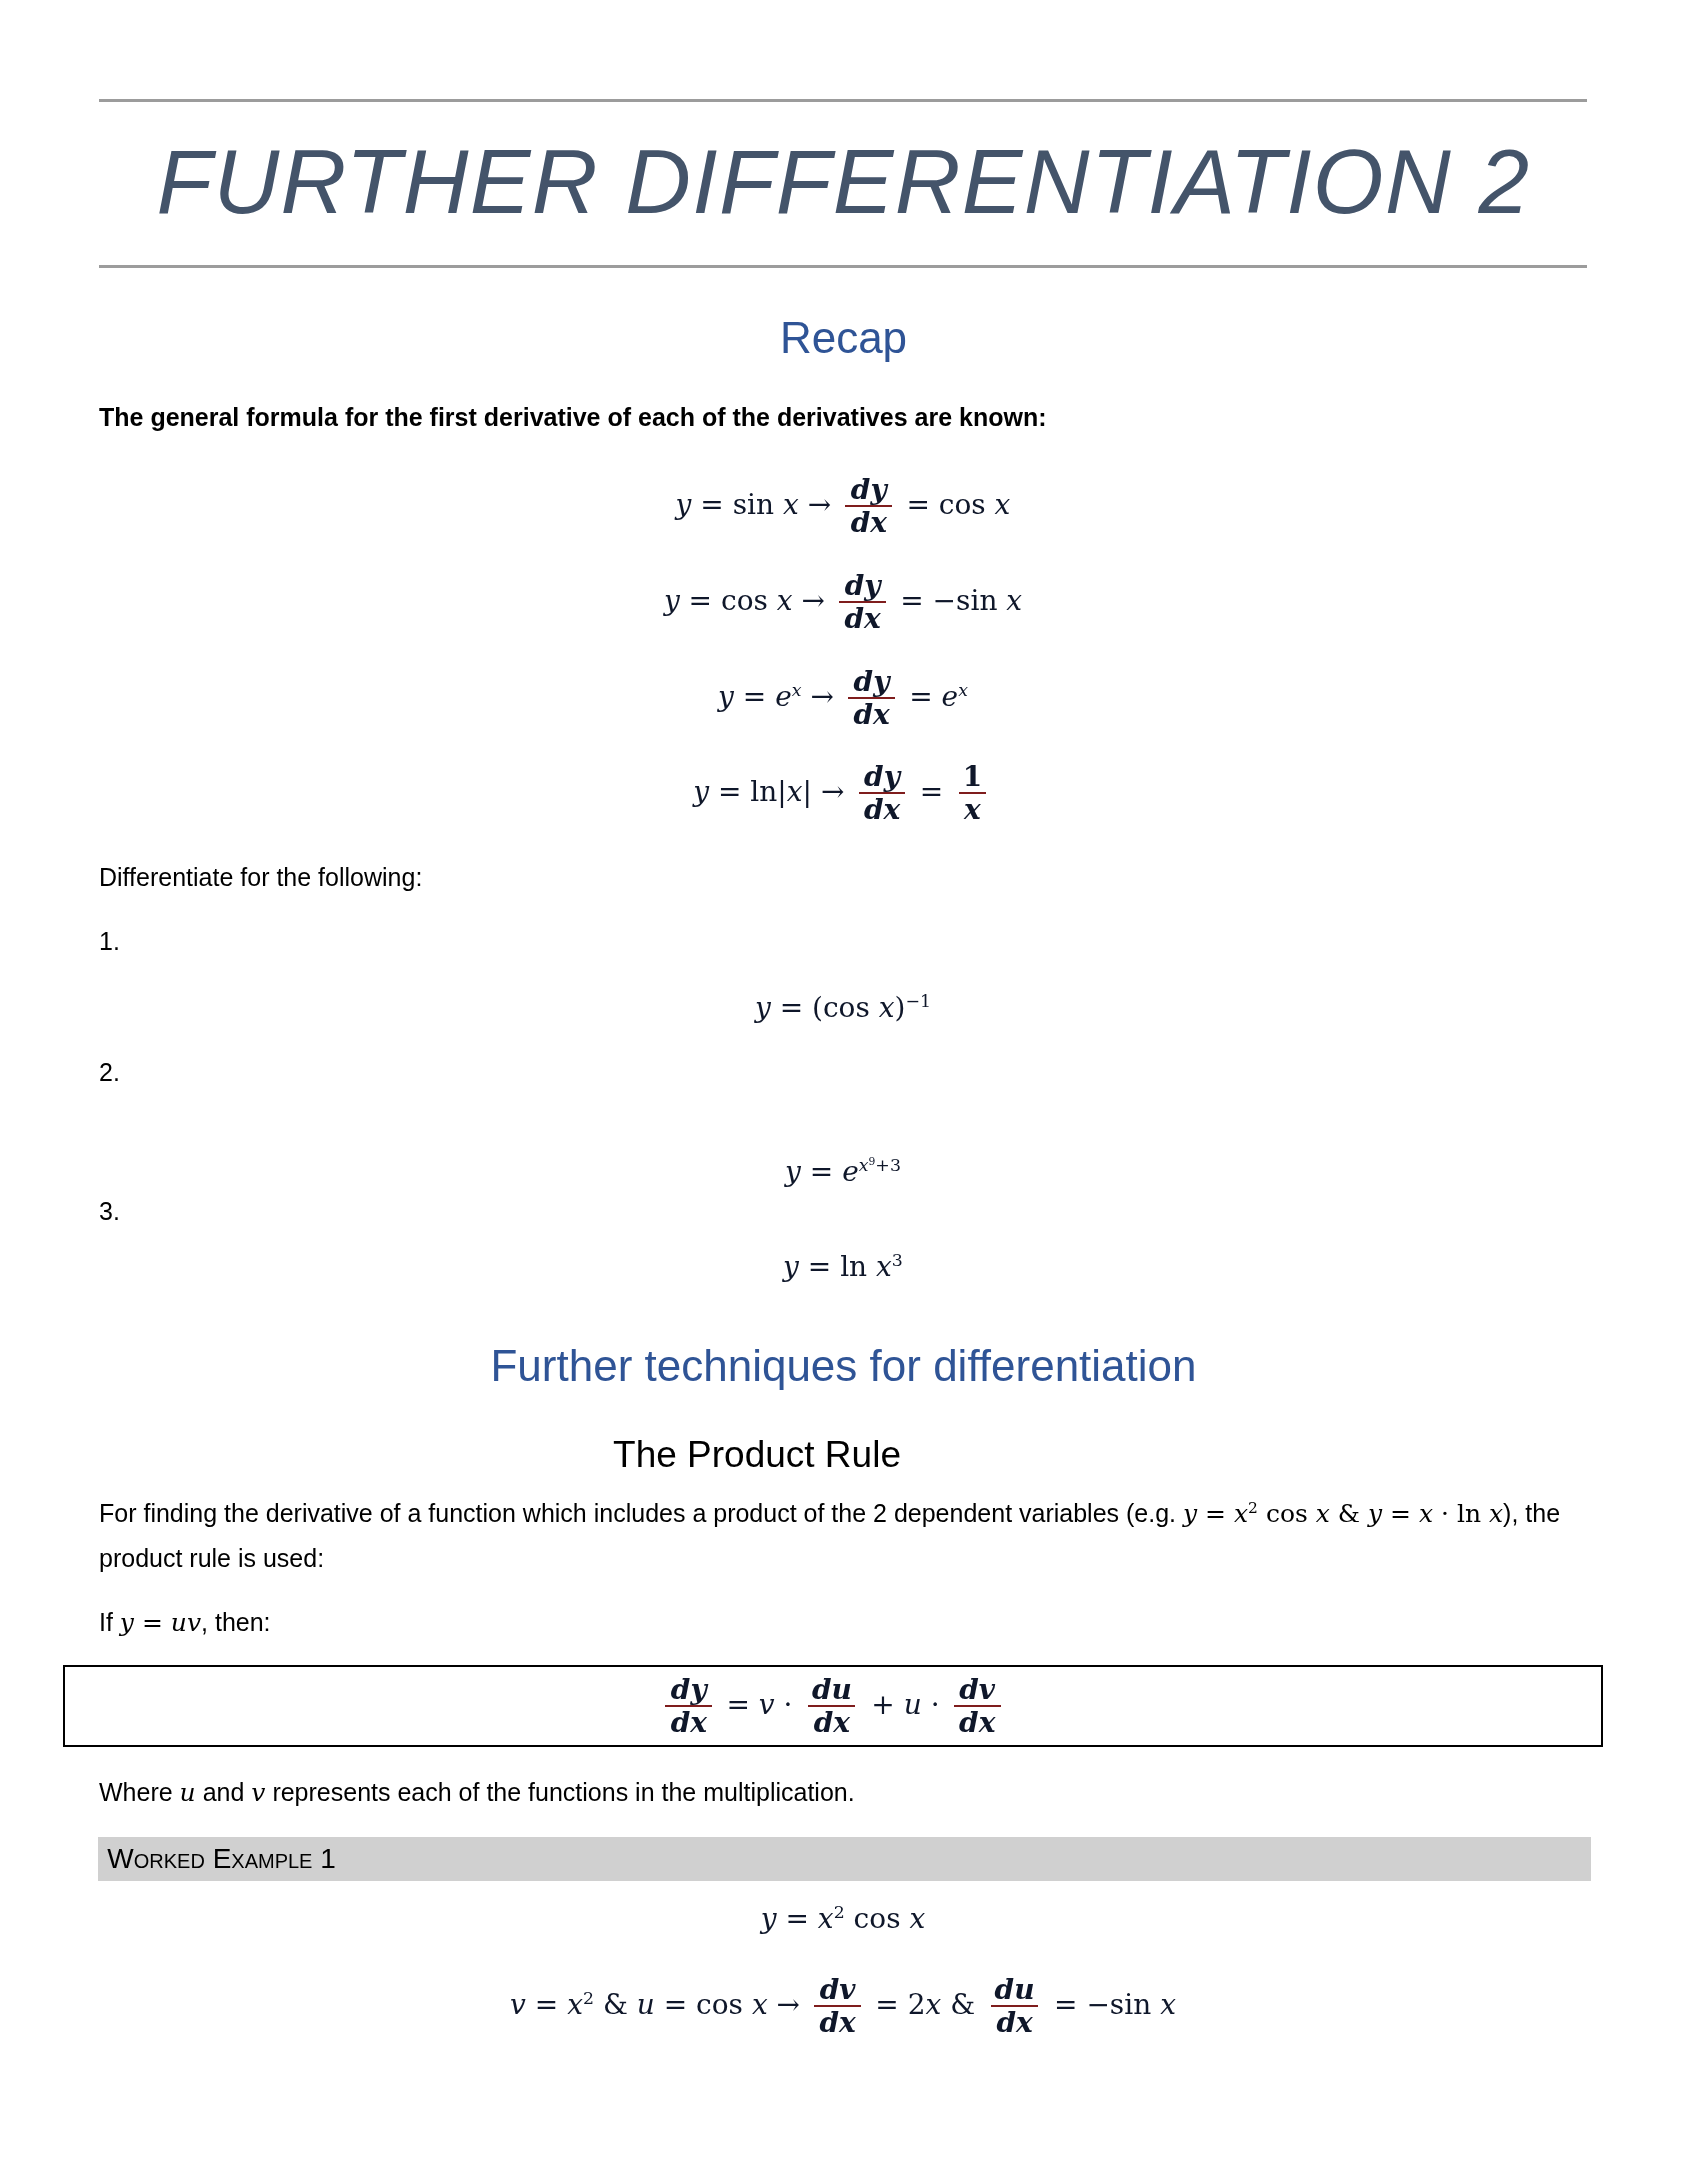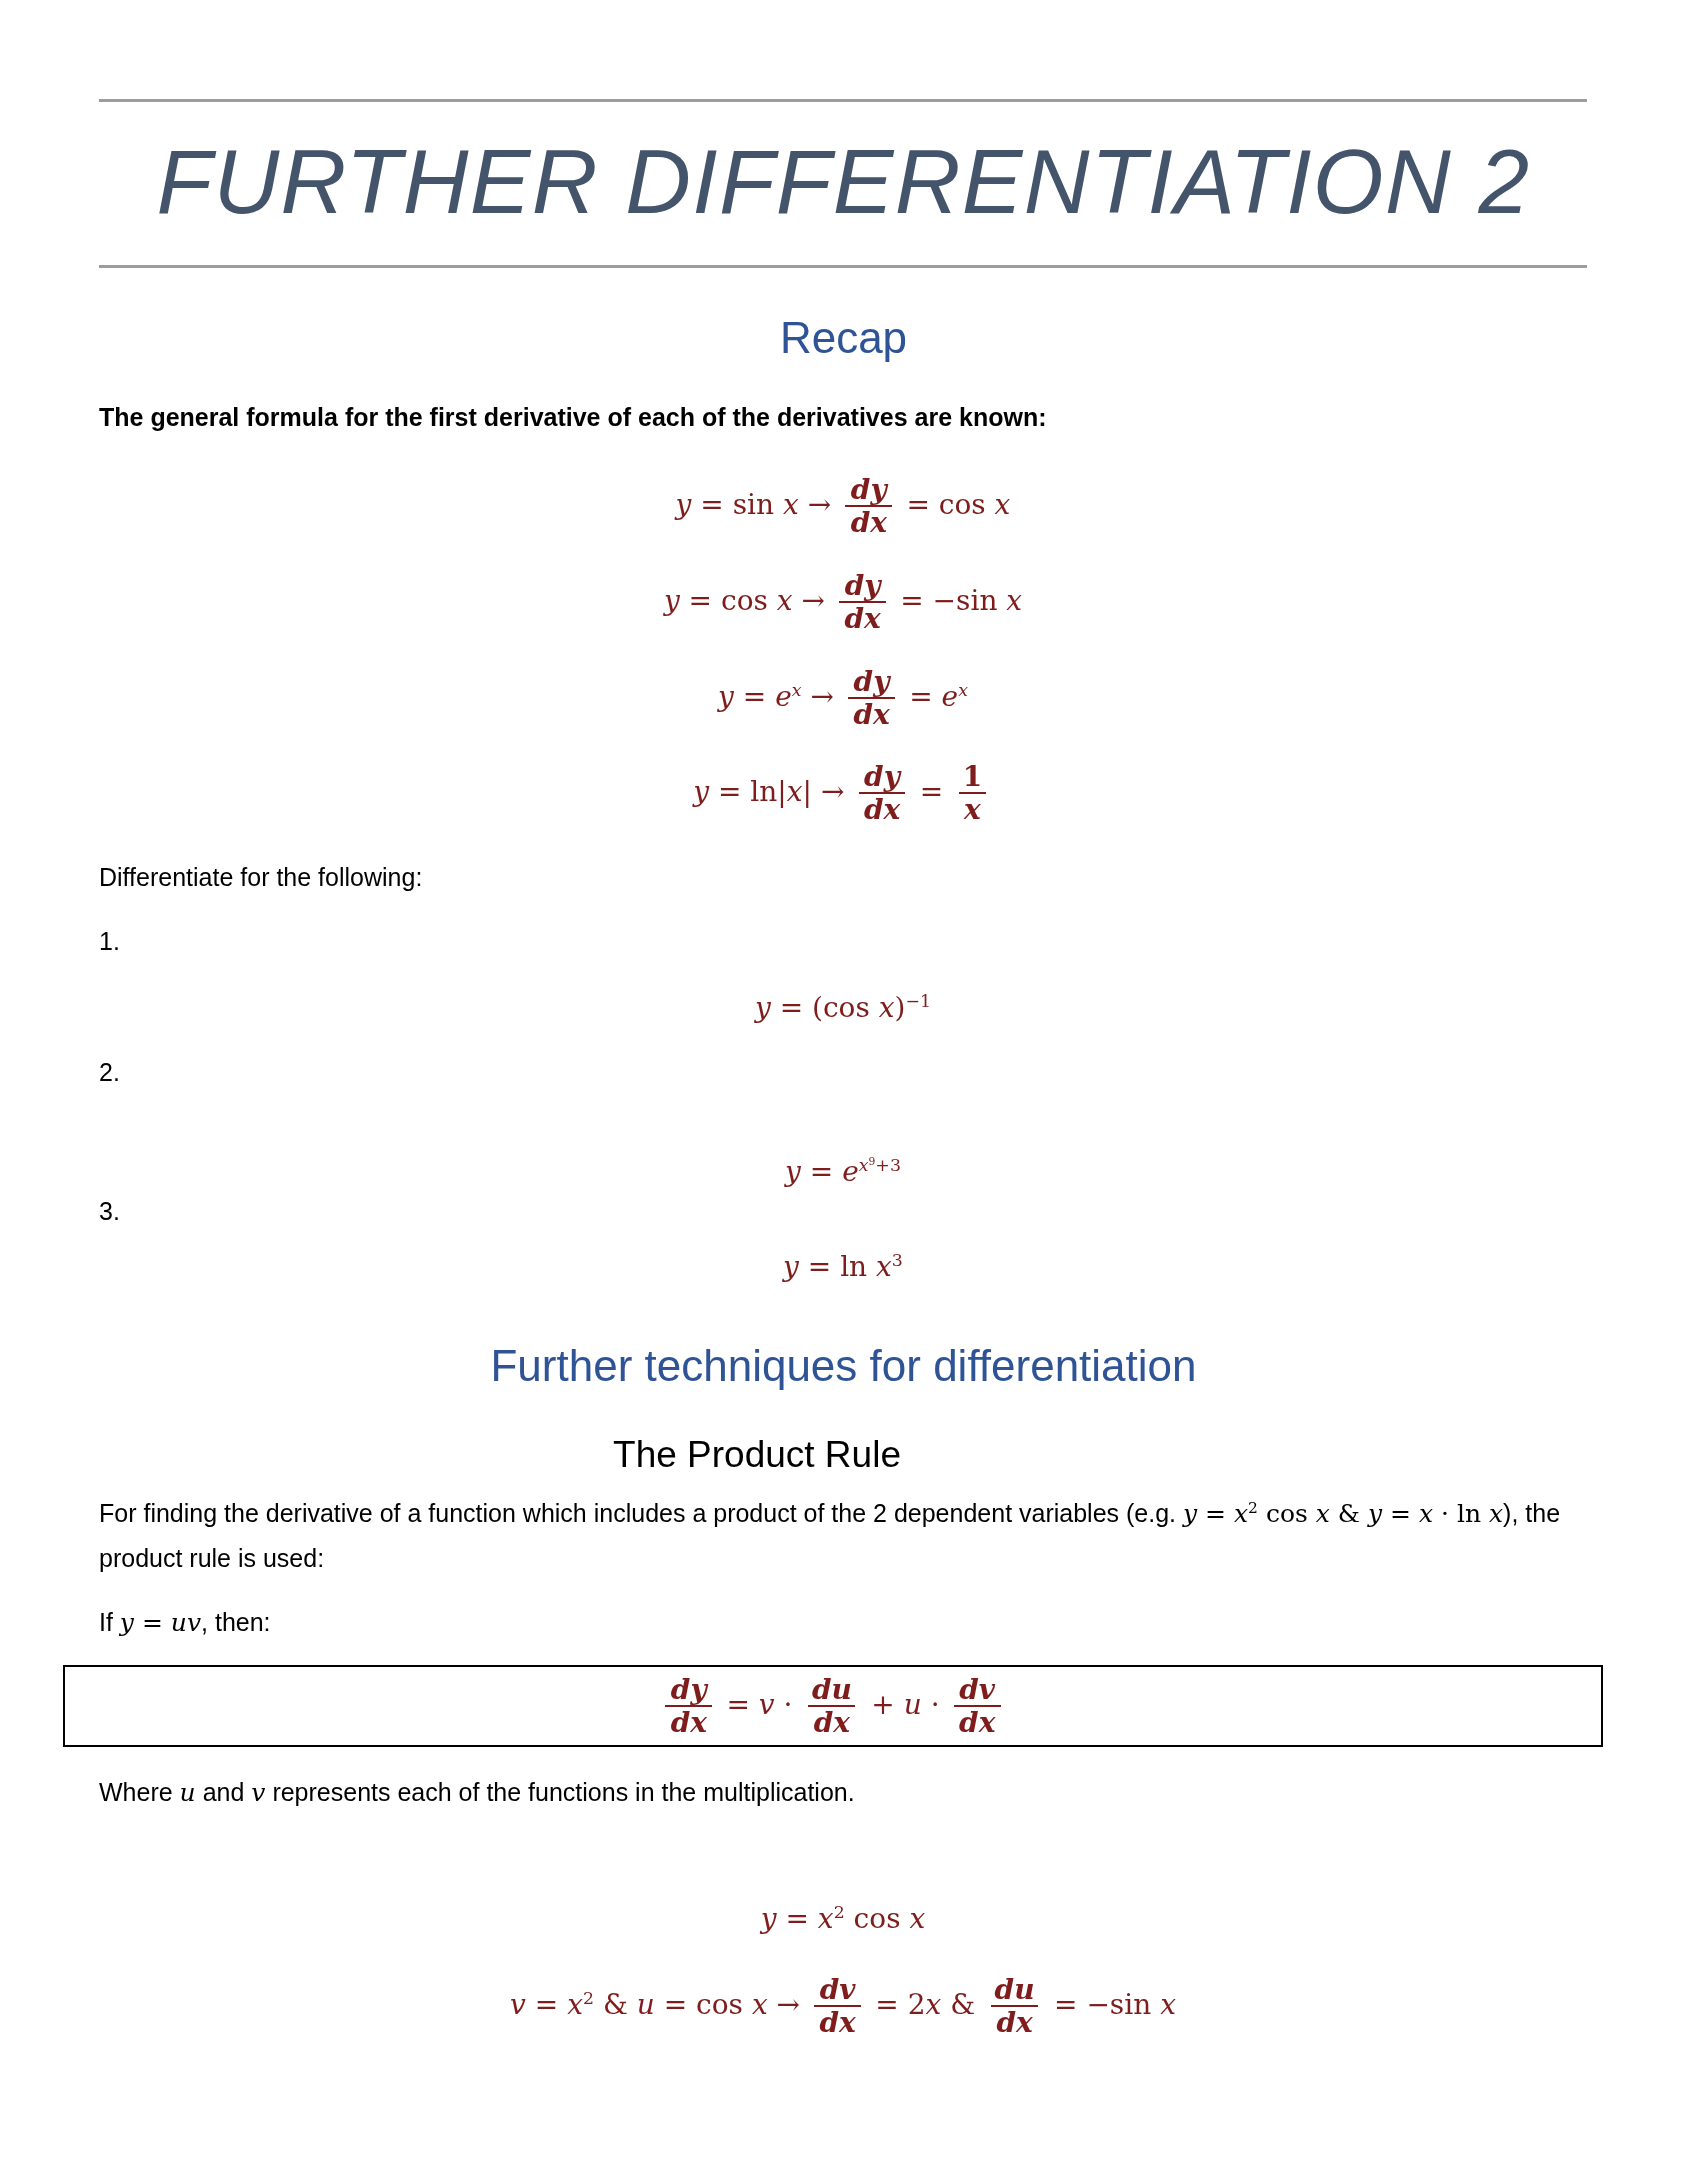--- a/index.html
+++ b/index.html
@@ -79,21 +79,21 @@
   .p-if{top:1607px;}
   .p-where{top:1777px;}
   
   .math{
     position:absolute;
     left:99px;
     width:1488px;
     text-align:center;
     font-size:28px;
     line-height:1.15;
-    color:#7f1d1d;
+    color:#0f172a;
   }
   .f-sin{top:474px;}
   .f-cos{top:570px;}
   .f-exp{top:666px;}
   .f-ln{top:761px;}
   .f-q1{top:992px;}
   .f-q2{top:1116px;margin-top:40px;}
   .f-q3{top:1251px;}
   .f-we1{top:1903px;}
   .f-we2{top:1974px;}
@@ -204,20 +204,23 @@
           <span class="num"><span class="mi">du</span></span>
           <span class="den"><span class="mi">dx</span></span>
         </span><span class="mr"> + </span><span class="mi">u</span><span class="mr"> · </span><span class="mfrac">
           <span class="num"><span class="mi">dv</span></span>
           <span class="den"><span class="mi">dx</span></span>
         </span></div>
   </div>
 
   <p class="body-text p-where"><span class="pt">Where </span><span class="mi">u</span><span class="pt"> and </span><span class="mi">v</span><span class="pt"> represents each of the functions in the multiplication.</span></p>
 
+  <div class="graybar">
+    <span class="we-label">Worked Example 1</span>
+  </div>
 
   <div class="math f-we1"><span class="mi">y</span><span class="mr"> = </span><span class="mi">x</span><span class="ms"><span class="mr">2</span></span><span class="mr"> cos </span><span class="mi">x</span></div>
   <div class="math f-we2"><span class="mi">v</span><span class="mr"> = </span><span class="mi">x</span><span class="ms"><span class="mr">2</span></span><span class="mr"> &amp; </span><span class="mi">u</span><span class="mr"> = cos </span><span class="mi">x</span><span class="mr"> → </span><span class="mfrac">
         <span class="num"><span class="mi">dv</span></span>
         <span class="den"><span class="mi">dx</span></span>
       </span><span class="mr"> = 2</span><span class="mi">x</span><span class="mr"> &amp; </span><span class="mfrac">
         <span class="num"><span class="mi">du</span></span>
         <span class="den"><span class="mi">dx</span></span>
       </span><span class="mr"> = −sin </span><span class="mi">x</span></div>
 

